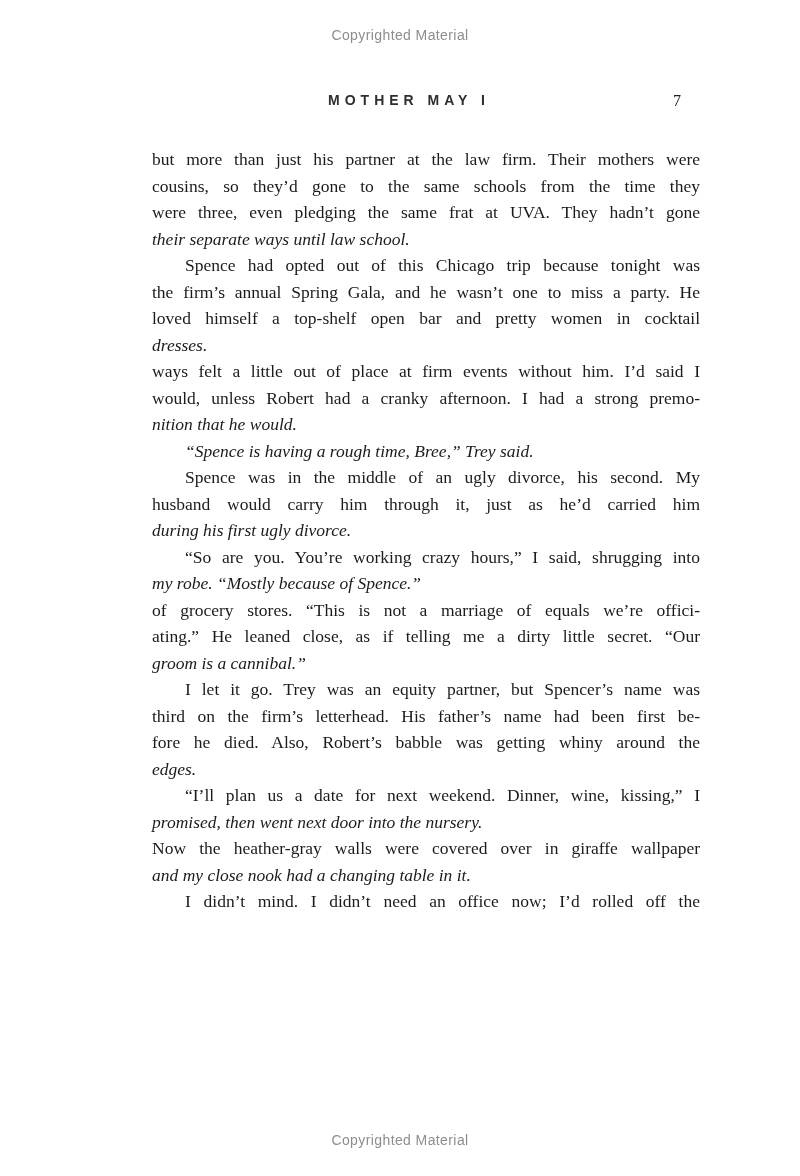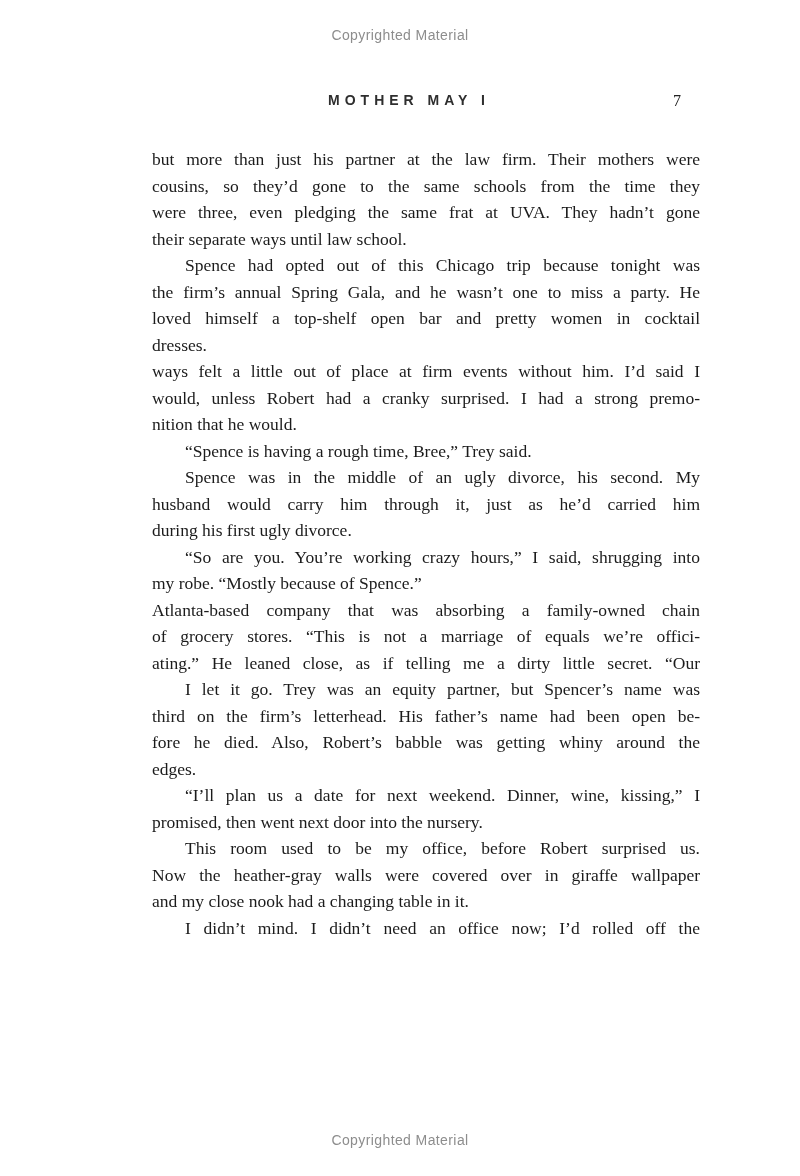--- a/index.html
+++ b/index.html
@@ -63,20 +63,21 @@
     line-height: 26.5px;
   }
   .paragraph { margin: 0; }
   .line {
     text-align: justify;
     text-align-last: justify;
     white-space: normal;
   }
   .line.last {
     text-align-last: left;
+    font-style: italic;
   }
   .line.indent {
     padding-left: 33px;
   }
 </style>
 </head>
 <body>
 
 <div class="page">
 
@@ -95,52 +96,51 @@
         <div class="line last">their separate ways until law school.</div>
       </div>
       <div class="paragraph">
         <div class="line indent">Spence had opted out of this Chicago trip because tonight was</div>
         <div class="line">the firm’s annual Spring Gala, and he wasn’t one to miss a party. He</div>
         <div class="line">loved himself a top-shelf open bar and pretty women in cocktail</div>
         <div class="line last">dresses.</div>
       </div>
       <div class="paragraph">
         <div class="line">ways felt a little out of place at firm events without him. I’d said I</div>
-        <div class="line">would, unless Robert had a cranky surprised. I had a strong premo-</div>
+        <div class="line">would, unless Robert had a cranky afternoon. I had a strong premo-</div>
         <div class="line last">nition that he would.</div>
       </div>
       <div class="paragraph">
         <div class="line last indent">“Spence is having a rough time, Bree,” Trey said.</div>
       </div>
       <div class="paragraph">
         <div class="line indent">Spence was in the middle of an ugly divorce, his second. My</div>
         <div class="line">husband would carry him through it, just as he’d carried him</div>
         <div class="line last">during his first ugly divorce.</div>
       </div>
       <div class="paragraph">
         <div class="line indent">“So are you. You’re working crazy hours,” I said, shrugging into</div>
         <div class="line last">my robe. “Mostly because of Spence.”</div>
       </div>
       <div class="paragraph">
-        <div class="line">Atlanta-based company that was absorbing a family-owned chain</div>
         <div class="line">of grocery stores. “This is not a marriage of equals we’re offici-</div>
         <div class="line">ating.” He leaned close, as if telling me a dirty little secret. “Our</div>
+        <div class="line last">groom is a cannibal.”</div>
       </div>
       <div class="paragraph">
         <div class="line indent">I let it go. Trey was an equity partner, but Spencer’s name was</div>
-        <div class="line">third on the firm’s letterhead. His father’s name had been open be-</div>
+        <div class="line">third on the firm’s letterhead. His father’s name had been first be-</div>
         <div class="line">fore he died. Also, Robert’s babble was getting whiny around the</div>
         <div class="line last">edges.</div>
       </div>
       <div class="paragraph">
         <div class="line indent">“I’ll plan us a date for next weekend. Dinner, wine, kissing,” I</div>
         <div class="line last">promised, then went next door into the nursery.</div>
       </div>
       <div class="paragraph">
-        <div class="line indent">This room used to be my office, before Robert surprised us.</div>
         <div class="line">Now the heather-gray walls were covered over in giraffe wallpaper</div>
         <div class="line last">and my close nook had a changing table in it.</div>
       </div>
       <div class="paragraph">
         <div class="line indent">I didn’t mind. I didn’t need an office now; I’d rolled off the</div>
       </div>
     </div>
 
   <div class="notice bottom">Copyrighted Material</div>
 

